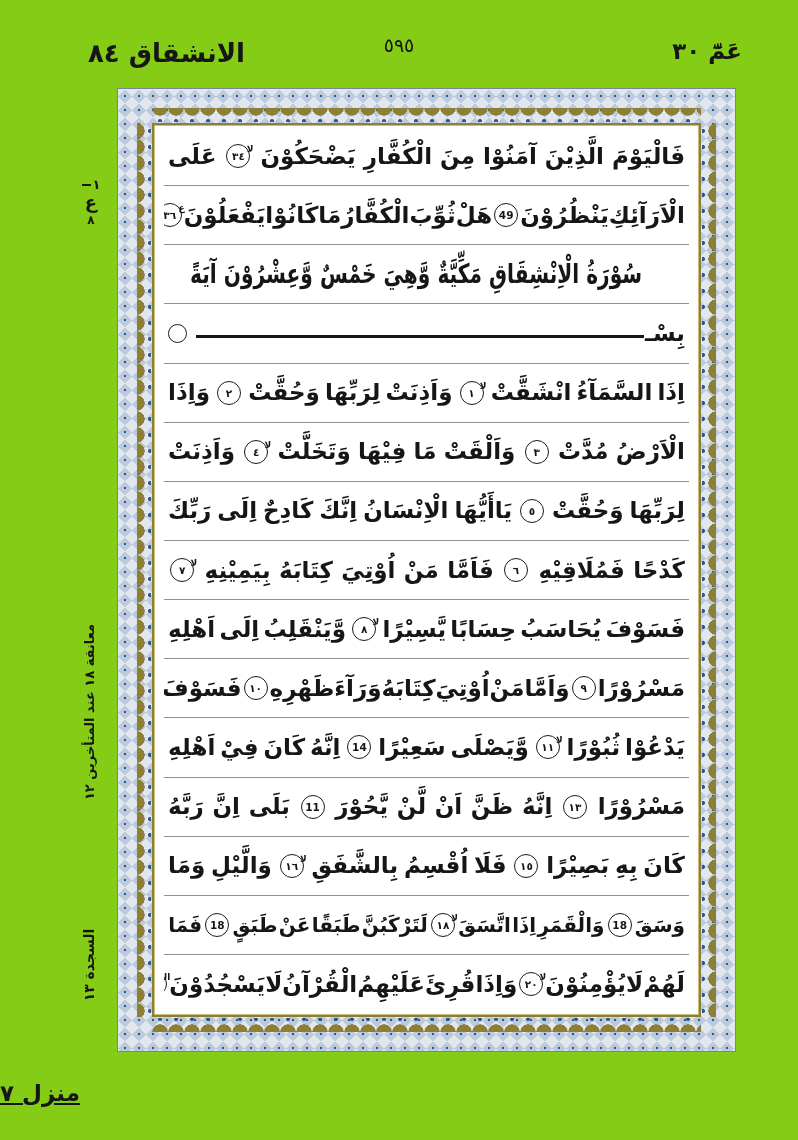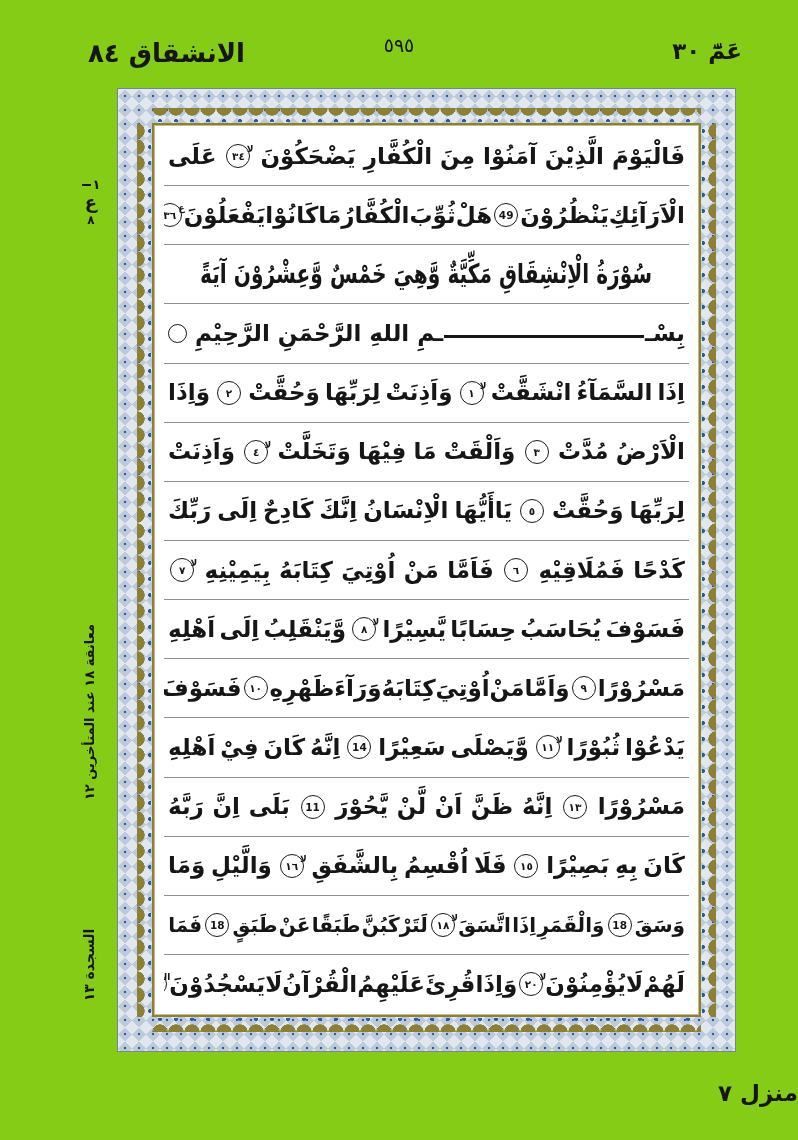--- a/index.html
+++ b/index.html
@@ -58,42 +58,42 @@
   .lines{position:absolute;inset:2px 10px;display:flex;flex-direction:column;}
   .line{flex:1;display:flex;align-items:center;justify-content:space-between;
         direction:rtl;font-size:23px;font-weight:bold;overflow:hidden;padding:0 4px;}
   .line:not(:last-child){border-bottom:1px solid #8f8f8f;}
   .line.tight{font-size:20px;}
   .line .w{white-space:nowrap;line-height:1;}
   .ayah{position:relative;display:inline-flex;align-items:center;justify-content:center;
         width:22px;height:22px;min-width:22px;border:1.4px solid #1a1a1a;border-radius:50%;
         font-size:10.5px;font-weight:bold;margin:0 2px;}
   .ayah .waqf{position:absolute;top:-13px;right:-4px;font-size:9px;font-weight:bold;white-space:nowrap;margin-top:12px;}
-  .line.header-line{justify-content:center;}
+  .line.header-line{justify-content:flex-start;}
   .surah-title{font-size:24px;font-weight:bold;transform:scaleX(.84) scaleY(1.12);
                transform-origin:center;white-space:nowrap;letter-spacing:-1px;}
   .line.basmala-line{justify-content:flex-start;}
   .kashida{flex:1;height:3px;background:#161616;align-self:center;margin:6px 1px 0 1px;}
   .empty-circle{display:inline-flex;width:17px;height:17px;min-width:17px;border:1.6px solid #1a1a1a;
                 border-radius:50%;margin-right:8px;align-self:center;}
 
   
   .ruku-stack{position:absolute;left:76px;top:178px;width:30px;display:flex;flex-direction:column;
               align-items:center;font-weight:bold;line-height:1.15;}
   .ruku-stack .r1{font-size:13px;display:flex;align-items:center;gap:2px;}
   .ruku-stack .r1::after{content:"";display:inline-block;width:9px;height:2px;background:#161616;}
   .ruku-stack .r2{font-size:18px;}
   .ruku-stack .r3{font-size:12px;}
   .vnote{position:absolute;white-space:nowrap;font-weight:bold;direction:rtl;}
   .vnote-upper{left:89px;top:712px;font-size:13px;transform:translate(-50%,-50%) rotate(-90deg);}
   .vnote-lower{left:89px;top:965px;font-size:14px;transform:translate(-50%,-50%) rotate(-90deg);}
 
   
-  .footer{position:absolute;left:0;right:0;top:1080px;text-align:right;
-          font-size:23px;font-weight:bold;direction:rtl;}
+  .footer{position:absolute;left:0;right:0;top:1080px;text-align:left;
+          font-size:23px;font-weight:bold;direction:rtl;text-decoration:underline;}
 </style>
 </head>
 <body>
 
 <div class="page">
 
   <div class="hdr">
     <span class="h-left">الانشقاق ٨٤</span>
     <span class="h-center">٥٩٥</span>
     <span class="h-right">عَمّٓ ٣٠</span>
@@ -136,21 +136,20 @@
             <span class="w">كَانُوْا</span>
             <span class="w">يَفْعَلُوْنَ</span>
             <span class="ayah">٣٦<span class="waqf">ع</span></span>
           </div>
           <div class="line header-line">
             <span class="surah-title">سُوْرَةُ الْاِنْشِقَاقِ مَكِّيَّةٌ وَّهِيَ خَمْسٌ وَّعِشْرُوْنَ آيَةً</span>
           </div>
           <div class="line basmala-line">
             <span class="w">بِسْـ</span>
             <span class="kashida"></span>
-            <span class="w">ـمِ اللهِ الرَّحْمَنِ الرَّحِيْمِ</span>
             <span class="empty-circle"></span>
           </div>
           <div class="line">
             <span class="w">اِذَا</span>
             <span class="w">السَّمَآءُ</span>
             <span class="w">انْشَقَّتْ</span>
             <span class="ayah">١<span class="waqf">لا</span></span>
             <span class="w">وَاَذِنَتْ</span>
             <span class="w">لِرَبِّهَا</span>
             <span class="w">وَحُقَّتْ</span>

